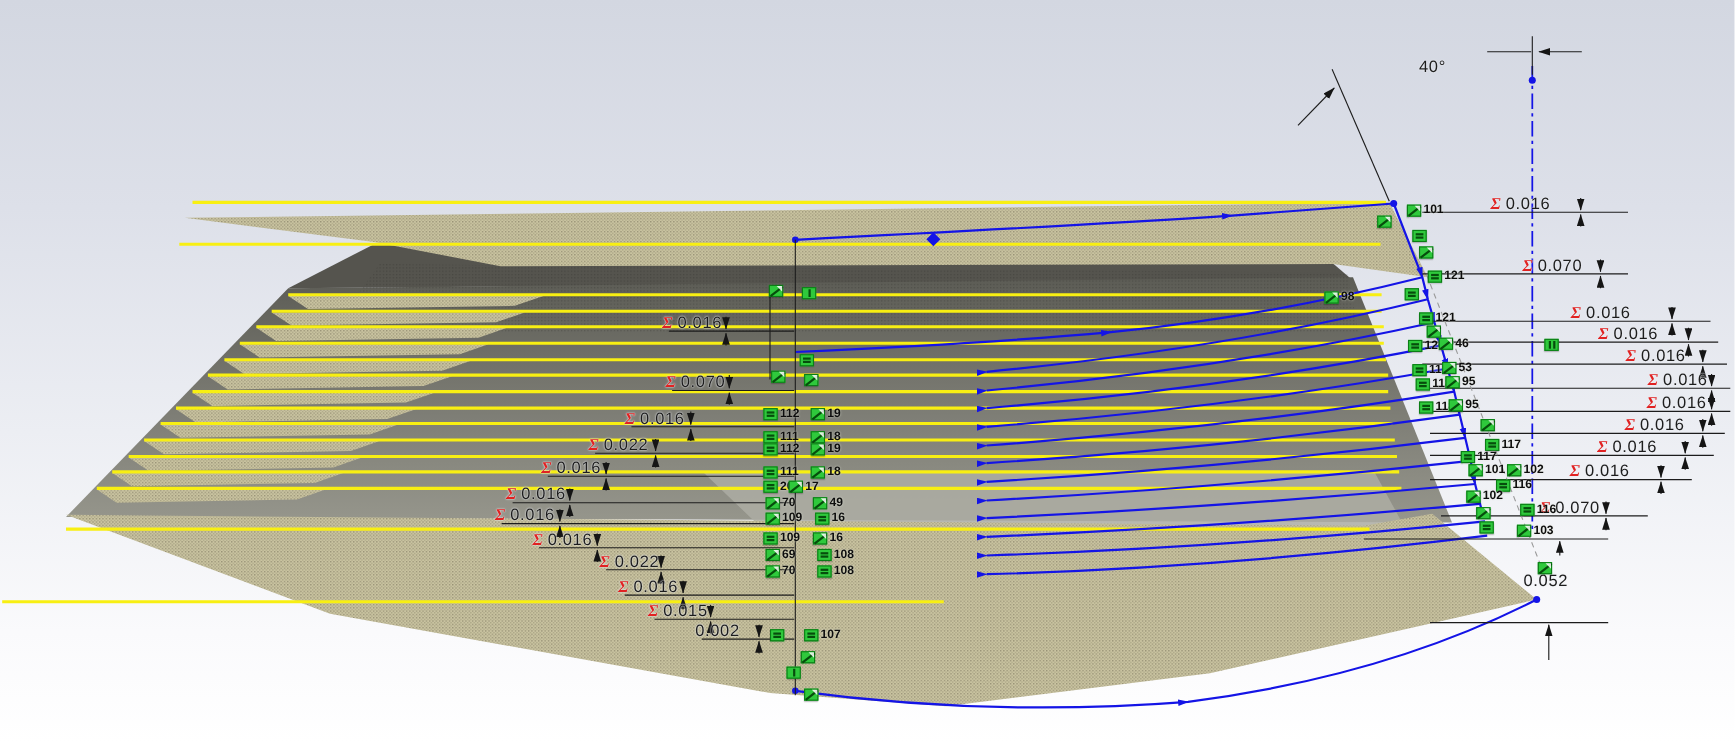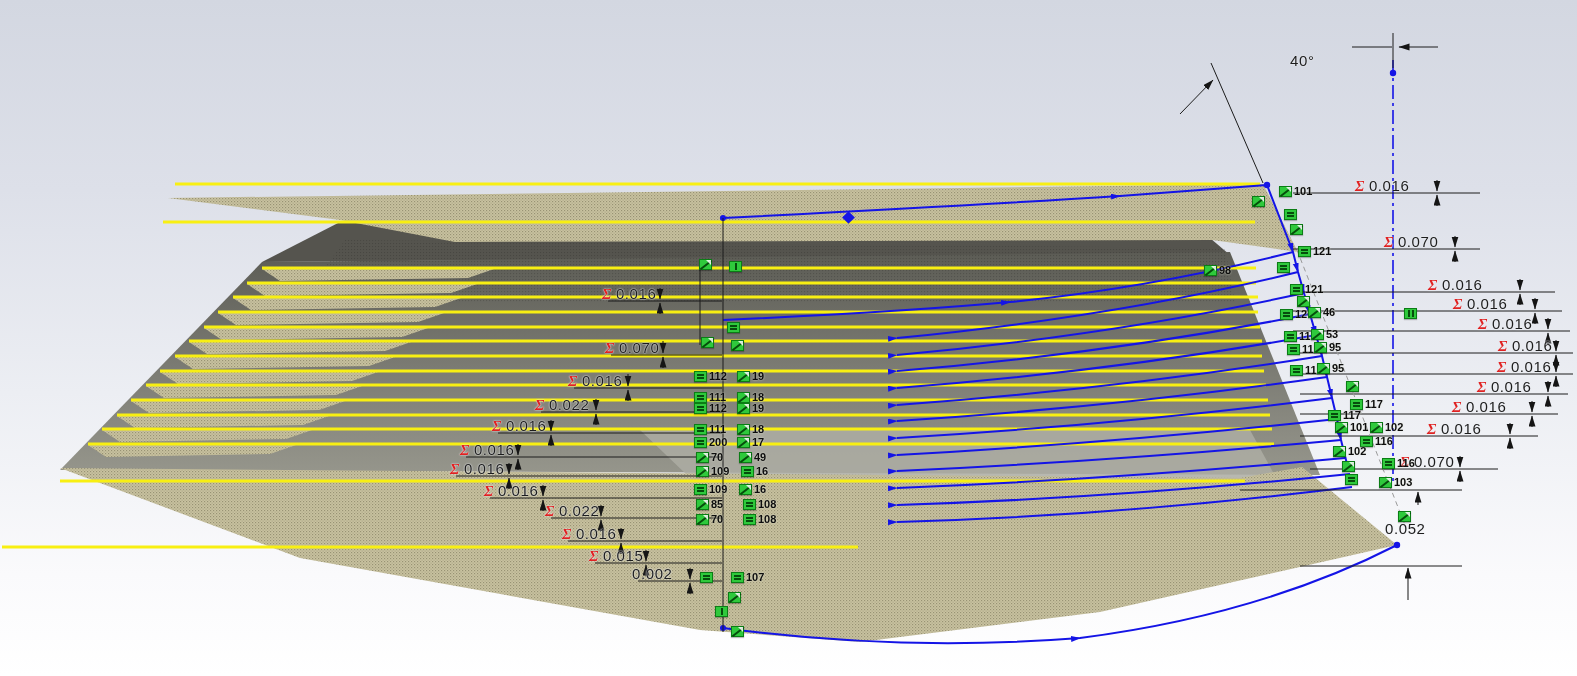--- a/index.html
+++ b/index.html
@@ -345,21 +345,21 @@
       <span class="lbl">111</span>
     </div>
     <div class="rel slash" style="left: 737px; top: 424px;">
       <span class="g"></span>
       <span class="lbl">18</span>
     </div>
     <div class="rel equal" style="left: 694px; top: 437px;">
       <span class="g"></span>
       <span class="lbl">200</span>
     </div>
-    <div class="rel slash" style="left: 737px; top: 437px;">
+    <div class="rel slash" style="left: 717px; top: 437px;">
       <span class="g"></span>
       <span class="lbl">17</span>
     </div>
     <div class="rel slash" style="left: 696px; top: 452px;">
       <span class="g"></span>
       <span class="lbl">70</span>
     </div>
     <div class="rel slash" style="left: 739px; top: 452px;">
       <span class="g"></span>
       <span class="lbl">49</span>
@@ -375,21 +375,21 @@
     <div class="rel equal" style="left: 694px; top: 484px;">
       <span class="g"></span>
       <span class="lbl">109</span>
     </div>
     <div class="rel slash" style="left: 739px; top: 484px;">
       <span class="g"></span>
       <span class="lbl">16</span>
     </div>
     <div class="rel slash" style="left: 696px; top: 499px;">
       <span class="g"></span>
-      <span class="lbl">85</span>
+      <span class="lbl">69</span>
     </div>
     <div class="rel equal" style="left: 743px; top: 499px;">
       <span class="g"></span>
       <span class="lbl">108</span>
     </div>
     <div class="rel slash" style="left: 696px; top: 514px;">
       <span class="g"></span>
       <span class="lbl">70</span>
     </div>
     <div class="rel equal" style="left: 743px; top: 514px;">

